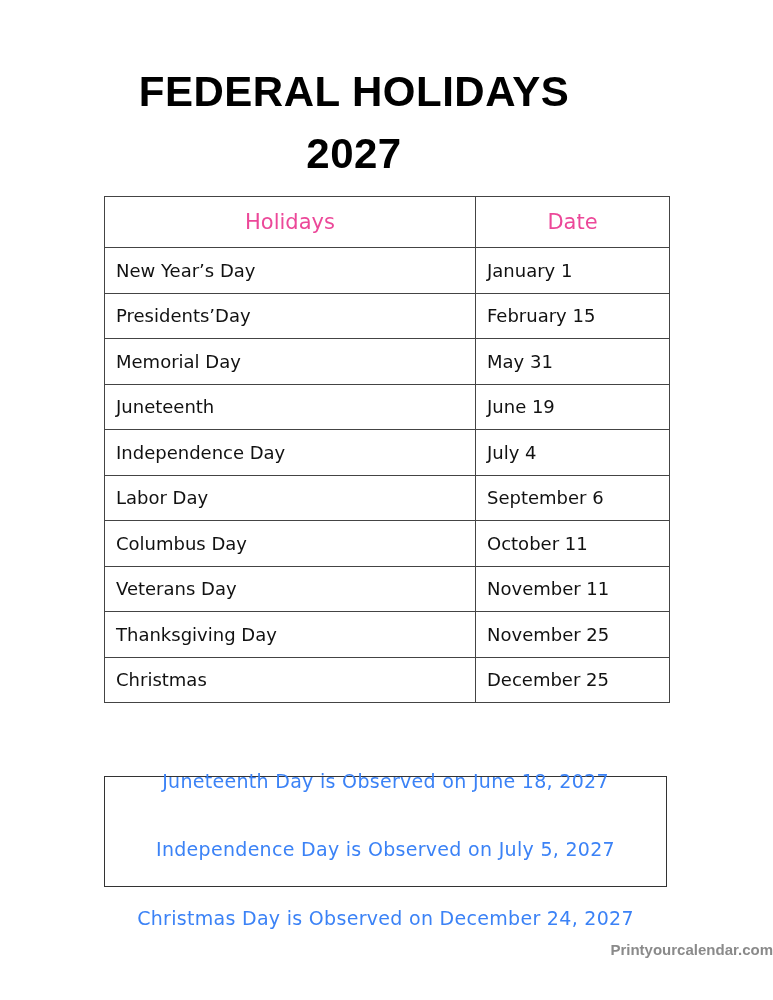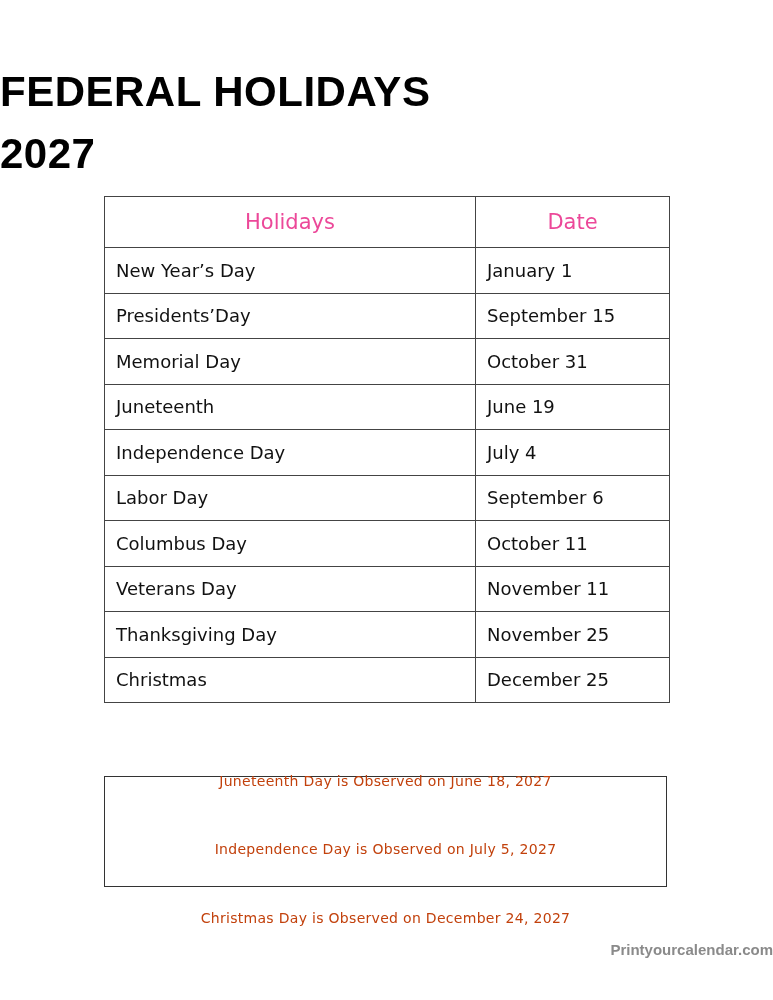--- a/index.html
+++ b/index.html
@@ -1,27 +1,27 @@
 <!DOCTYPE html>
 <html><head>
 <meta charset="utf-8">
 <style>
   html, body { margin:0; padding:0; background:#ffffff; }
   body { width:773px; height:1000px; position:relative; overflow:hidden; font-family:"DejaVu Sans", sans-serif; color:#111; }
-  .title { position:absolute; left:0; width:708px; text-align:left; font-family:"Liberation Sans", sans-serif; font-weight:bold; color:#000; letter-spacing:0.5px; }
+  .title { position:absolute; left:0; width:708px; text-align:center; font-family:"Liberation Sans", sans-serif; font-weight:bold; color:#000; letter-spacing:0.5px; }
   .title.l1 { top:66px; font-size:42px; line-height:52px; }
   .title.l2 { top:128px; font-size:42px; line-height:52px; }
   table.hol { position:absolute; left:104px; top:196px; width:565px; border-collapse:collapse; table-layout:fixed; }
   table.hol th, table.hol td { border:1.5px solid #444; font-weight:normal; }
   table.hol th { height:48px; font-size:21px; text-align:center; color:#ec4899; }
   table.hol td { height:44.5px; font-size:18px; padding:0 0 0 11px; color:#111;margin-left:17px; }
   table.hol col.c1 { width:371px; }
   table.hol col.c2 { width:194px; }
   .notes { position:absolute; left:104px; top:776px; width:563px; height:111px; border:1.5px solid #333; box-sizing:border-box; display:flex; flex-direction:column; justify-content:center; align-items:center; }
-  .notes div { font-size:14px; line-height:32.5px; color:#c2410c; letter-spacing:0.3px;margin-top:36px; }
+  .notes div { font-size:19px; line-height:32.5px; color:#3b82f6; letter-spacing:0.3px;margin-top:36px; }
   .footer { position:absolute; left:0; width:773px; top:941px; text-align:right; font-family:"Liberation Sans", sans-serif; font-weight:bold; font-size:15px; color:#8a8a8a; }
 </style>
 </head>
 <body>
 
 <div class="title l1">FEDERAL HOLIDAYS</div>
 <div class="title l2">2027</div>
 
 <table class="hol">
   <colgroup>
@@ -34,25 +34,25 @@
       <th>Date</th>
     </tr>
   </thead>
   <tbody>
     <tr>
         <td>New Year’s Day</td>
         <td>January 1</td>
       </tr>
     <tr>
         <td>Presidents’Day</td>
-        <td>September 15</td>
+        <td>February 15</td>
       </tr>
     <tr>
         <td>Memorial Day</td>
-        <td>October 31</td>
+        <td>May 31</td>
       </tr>
     <tr>
         <td>Juneteenth</td>
         <td>June 19</td>
       </tr>
     <tr>
         <td>Independence Day</td>
         <td>July 4</td>
       </tr>
     <tr>

